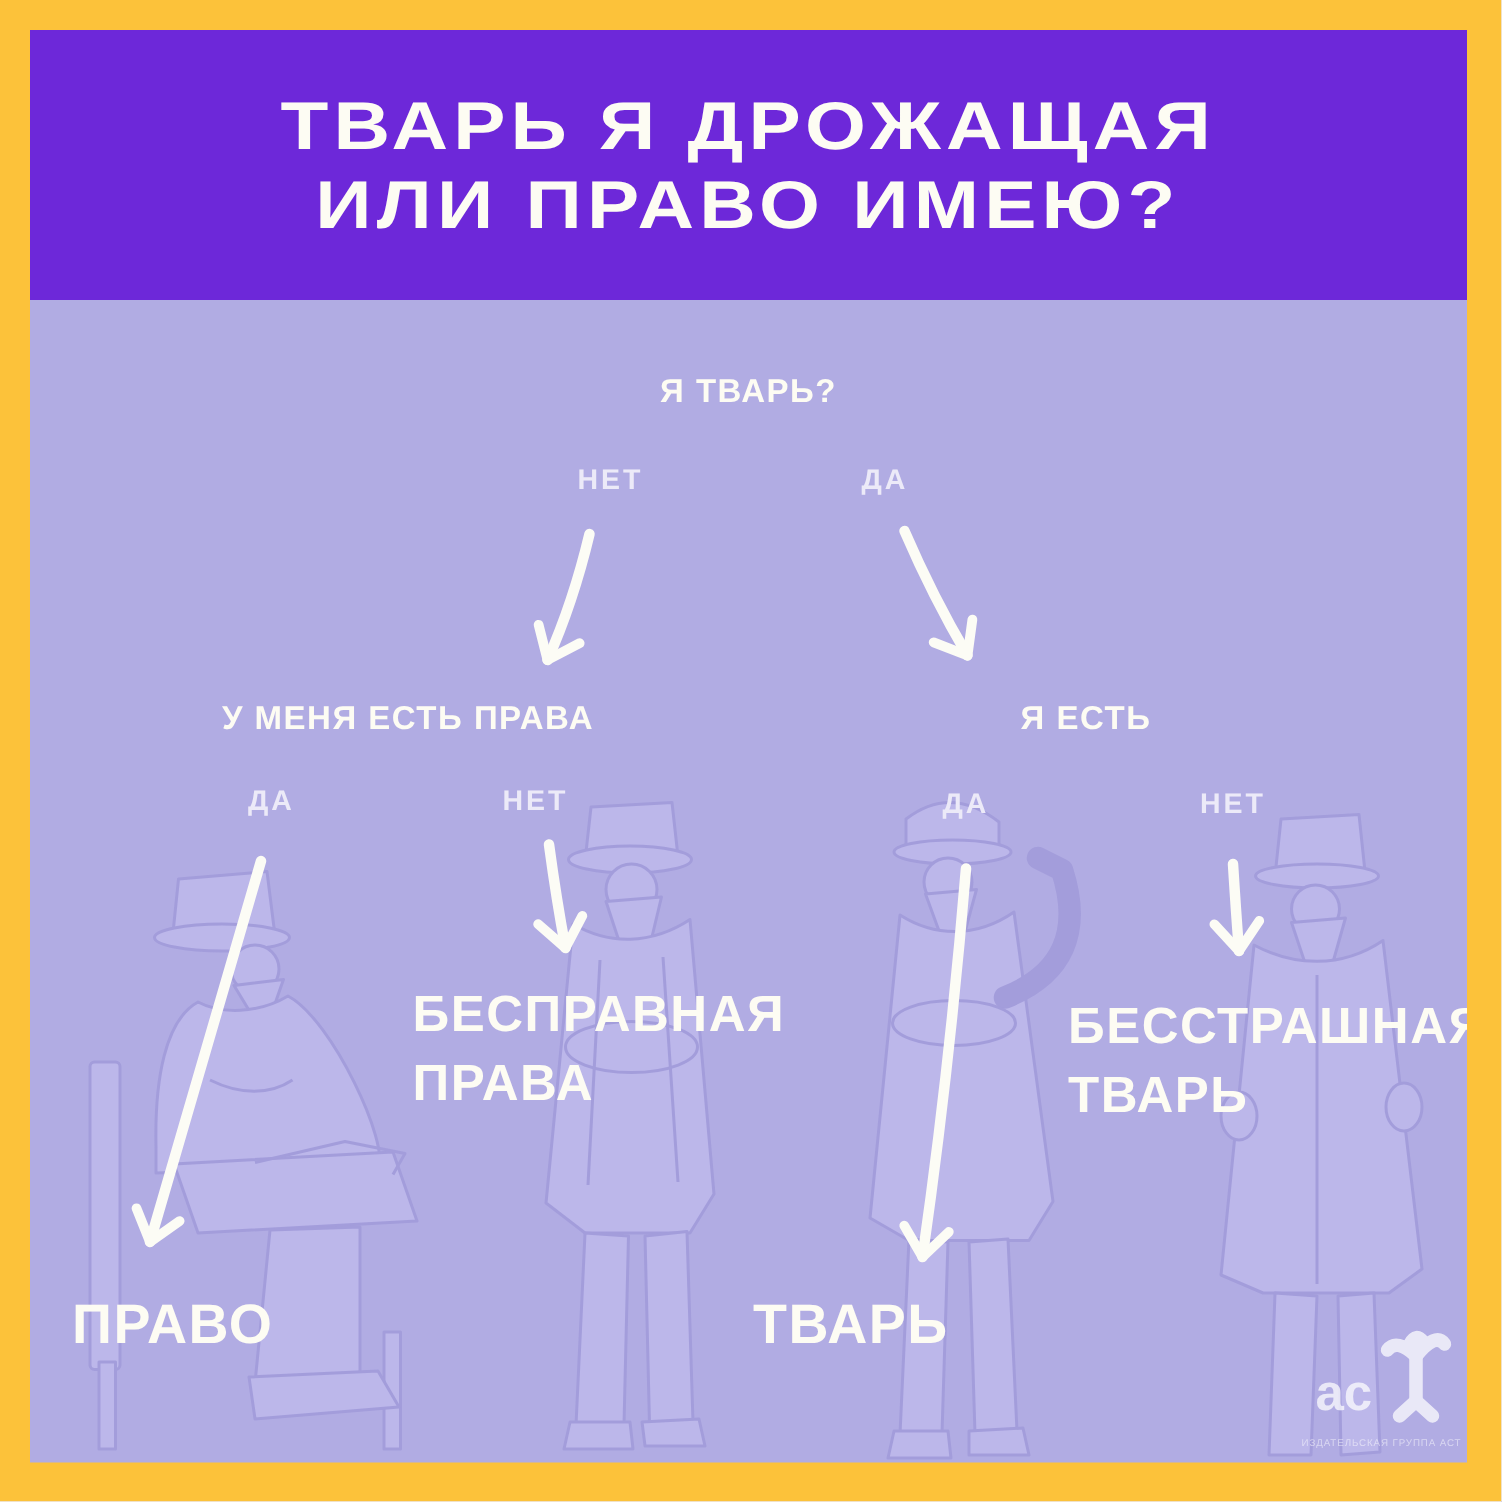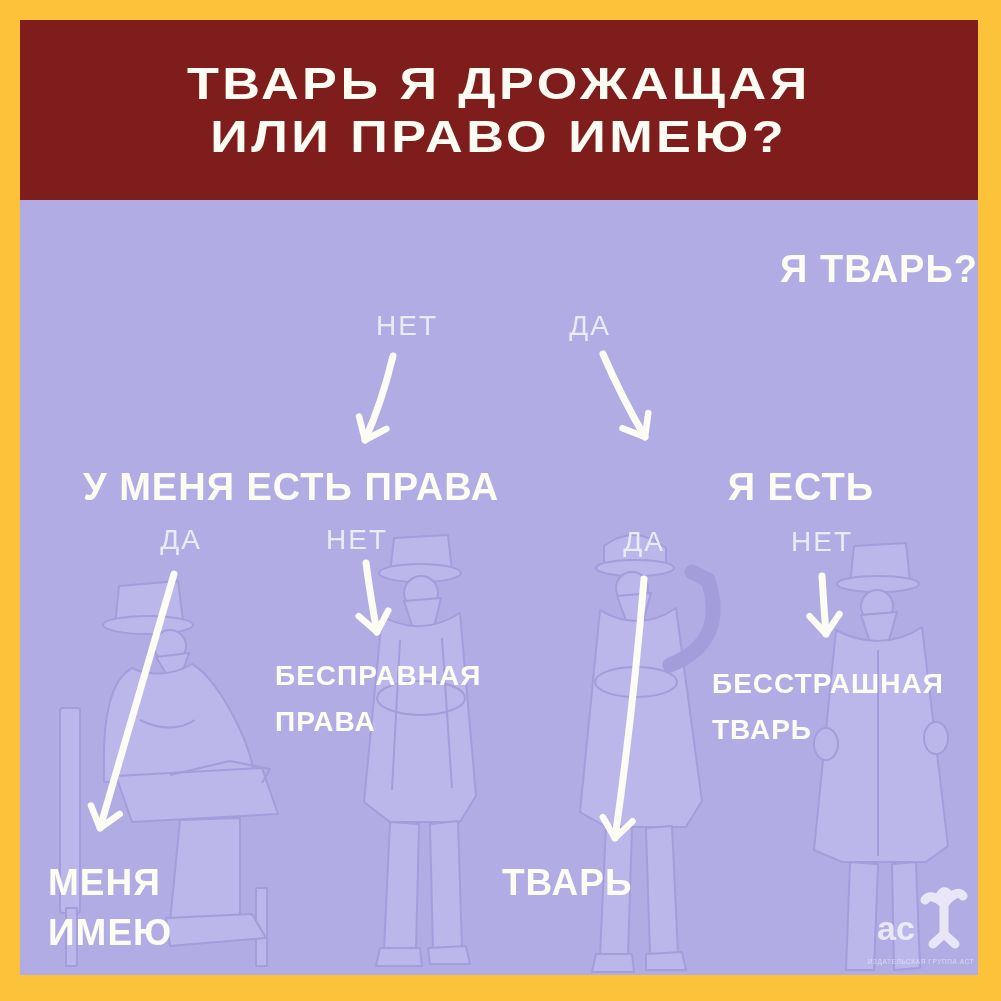--- a/index.html
+++ b/index.html
@@ -12,55 +12,55 @@
     overflow:hidden;
   }
   .canvas{
     position:absolute;left:20px;top:20px;
     width:958px;height:955px;
     background:#b1ace3;
     overflow:hidden;
   }
   .header{
     position:absolute;left:0;top:0;width:958px;height:180px;
-    background:#7f1d1d;
+    background:#6d28d9;
     display:flex;flex-direction:column;align-items:center;justify-content:center;
     z-index:4;
   }
   .title-line{
     color:#fdfcf3;
     font-weight:bold;
     font-size:45px;
     letter-spacing:3px;
     line-height:53px;
     transform:scaleX(1.16);
     transform-origin:center;
     white-space:nowrap;
     text-align:center;
   }
   .layer-figures{position:absolute;left:0;top:0;z-index:1;}
   .layer-arrows{position:absolute;left:0;top:0;z-index:2;}
   .txt{position:absolute;z-index:3;color:#fdfcf3;}
   .question{
-    font-weight:bold;font-size:38px;letter-spacing:1px;
-    text-align:right;white-space:nowrap;
+    font-weight:bold;font-size:22px;letter-spacing:1px;
+    text-align:center;white-space:nowrap;
   }
   .yn{
-    font-weight:400;font-size:28px;letter-spacing:2px;
+    font-weight:700;font-size:19px;letter-spacing:2px;
     color:#eceaf8;text-align:center;white-space:nowrap;
   }
   .outcome{
-    font-weight:bold;font-size:28px;letter-spacing:1px;
+    font-weight:bold;font-size:34px;letter-spacing:1px;
     line-height:46px;white-space:nowrap;
   }
   .outcome.big{font-size:37px;line-height:50px;}
   .q-root{left:0;top:228px;width:958px;}
   .lbl-root-no{left:352px;top:290px;width:70px;}
   .lbl-root-yes{left:535px;top:290px;width:70px;}
-  .q-left{left:63px;top:446px;width:400px;}
+  .q-left{left:52px;top:446px;width:400px;}
   .q-right{left:554px;top:446px;width:300px;}
   .lbl-left-yes{left:126px;top:504px;width:70px;}
   .lbl-left-no{left:302px;top:504px;width:70px;}
   .lbl-right-yes{left:589px;top:506px;width:70px;}
   .lbl-right-no{left:767px;top:506px;width:70px;}
   .out-nezhit{left:255px;top:633px;}
   .out-fearless{left:692px;top:641px;}
   .out-pravo{left:28px;top:838px;}
   .out-tvar{left:482px;top:838px;}
   .logo{
@@ -172,22 +172,21 @@
       <div>БЕСПРАВНАЯ</div>
       <div>ПРАВА</div>
     </div>
 
     <div class="txt outcome out-fearless">
       <div>БЕССТРАШНАЯ</div>
       <div>ТВАРЬ</div>
     </div>
 
     <div class="txt outcome big out-pravo">
-      <div>МЕНЯ</div>
-      <div>ИМЕЮ</div>
+      <div>ПРАВО</div>
     </div>
 
     <div class="txt outcome big out-tvar">
       <div>ТВАРЬ</div>
     </div>
 
     <svg class="logo" width="112" height="92" viewBox="0 0 112 92">
       <g opacity="0.72">
         <text x="12" y="62" font-family="Liberation Sans, sans-serif" font-size="34" font-weight="bold" fill="#ffffff">ас</text>
         <g stroke="#ffffff" stroke-width="9" stroke-linecap="round" fill="none">

